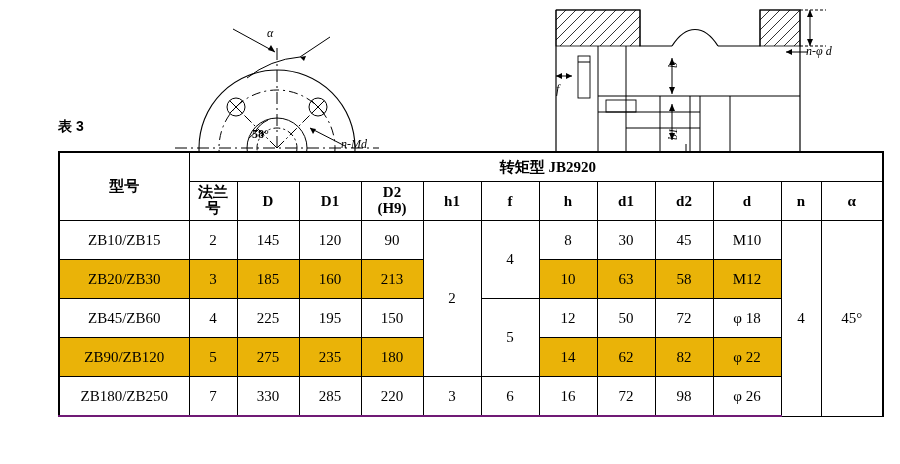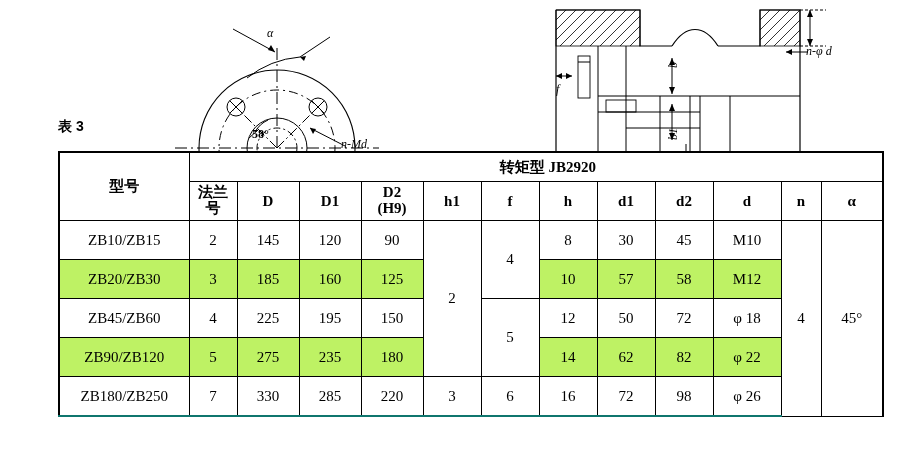--- a/index.html
+++ b/index.html
@@ -61,42 +61,42 @@
   #spec-table td, #spec-table th {
     border: 1px solid #000000;
     text-align: center;
     vertical-align: middle;
     font-size: 15px;
     font-family: "Liberation Serif", serif;
     padding: 0;
     height: 38px;
   }
   #spec-table .outer-top { border-top: 2px solid #000; }
-  #spec-table .outer-bottom { border-bottom: 2px solid #0f766e; }
+  #spec-table .outer-bottom { border-bottom: 2px solid #701a75; }
   #spec-table .outer-left { border-left: 2px solid #000; }
   #spec-table .outer-right { border-right: 2px solid #000; }
 
   .hdr-main {
     font-weight: bold;
     font-size: 16px;
     font-family: "Liberation Sans", sans-serif;
     background: #ffffff;
   }
   .hdr-sub {
     font-weight: bold;
     font-size: 16px;
     font-family: "Liberation Serif", serif;
   }
   .hdr-sub-small {
     font-weight: bold;
     font-size: 13px;
     font-family: "Liberation Sans", sans-serif;
     line-height: 1.05;
   }
-  .row-shaded { background: #bef264; }
+  .row-shaded { background: #eab308; }
   .cell-model { font-size: 15px; }
 </style>
 </head>
 <body>
 
 <div id="diagram-area">
 
   <svg width="900" height="152" viewBox="0 0 900 152">
     <g fill="none" stroke="#000" stroke-width="1">
 
@@ -275,23 +275,23 @@
       <td>M10</td>
       <td rowspan="5">4</td>
       <td rowspan="5" class="outer-right">45°</td>
     </tr>
 
     <tr class="row-shaded">
       <td class="cell-model outer-left">ZB20/ZB30</td>
       <td>3</td>
       <td>185</td>
       <td>160</td>
-      <td>125</td>
+      <td>213</td>
       <td>10</td>
-      <td>57</td>
+      <td>63</td>
       <td>58</td>
       <td>M12</td>
     </tr>
 
     <tr>
       <td class="cell-model outer-left">ZB45/ZB60</td>
       <td>4</td>
       <td>225</td>
       <td>195</td>
       <td>150</td>

